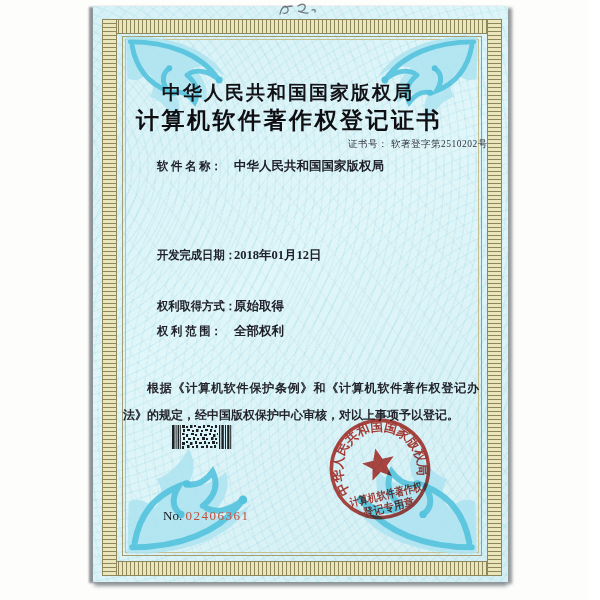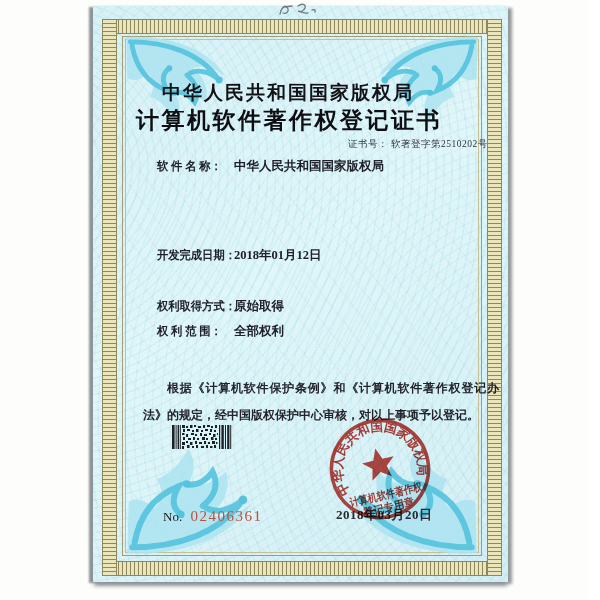--- a/index.html
+++ b/index.html
@@ -42,25 +42,25 @@
   .fl-br{right:28px;bottom:25px;width:148px;height:112px;transform:scale(-1,-1);}
   
   .txt{position:absolute;color:#1c1c22;white-space:nowrap;}
   .authority{top:74px;left:0;width:390px;text-align:center;font-size:19px;font-weight:bold;letter-spacing:2px;color:#121217;}
   .cert-title{top:99px;left:0;width:392px;text-align:center;font-size:23px;font-weight:bold;letter-spacing:2.5px;color:#0e0e13;}
   .cert-no{top:132px;left:247px;font-size:9.5px;letter-spacing:.5px;color:#32323a;margin-left:8px;}
   .field{position:absolute;left:14px;width:100%;height:18px;}
   .f-label{position:absolute;left:50px;font-size:12px;font-weight:bold;transform:scaleX(.94);transform-origin:left;white-space:nowrap;color:#20202a;}
   .f-value{position:absolute;left:127px;font-size:12.5px;font-weight:bold;white-space:nowrap;color:#20202a;}
   .statement{position:absolute;left:30px;top:369px;width:356px;font-size:12px;line-height:27px;
-    text-indent:2em;text-align:justify;font-weight:bold;color:#22222a;white-space:normal;margin-left:20px;}
+    text-indent:2em;text-align:justify;font-weight:bold;color:#22222a;white-space:normal;}
   .barcode{position:absolute;left:79px;top:419px;width:60px;height:24px;}
   .serial{position:absolute;left:70px;top:502px;font-size:13px;}
   .serial .pfx{font-weight:normal;color:#17171c;}
-  .serial .num{color:#c24e3c;letter-spacing:1.5px;font-size:15px;margin-left:5px;}
+  .serial .num{color:#c24e3c;letter-spacing:1.5px;font-size:13px;}
   .seal-date{position:absolute;left:243px;top:500px;font-size:13px;font-weight:bold;letter-spacing:.5px;color:#2a2a31;}
   .seal{position:absolute;left:221px;top:397px;width:132px;height:132px;transform:rotate(-13deg);
     mix-blend-mode:multiply;opacity:.93;}
   .handwriting{position:absolute;left:272px;top:1px;width:48px;height:18px;opacity:.75;}
 </style>
 </head>
 <body>
 
 <div class="stage">
 
@@ -206,21 +206,20 @@
           <rect x="55.2" y="0" width="2.2" height="24"></rect>
         <rect x="58.2" y="0" width="1" height="24"></rect>
       </g>
     </svg>
 
     <div class="serial">
       <span class="pfx">No.</span>
       <span class="num">02406361</span>
     </div>
 
-    <div class="seal-date">2018年03月20日</div>
 
     <svg class="seal" viewBox="0 0 132 132">
       <defs>
         <path id="sealArc" d="M 31.6,82.1 A 38,38 0 1 1 100.4,82.1" fill="none"></path>
       </defs>
       <circle cx="66" cy="66" r="48.5" fill="none" stroke="#bf2f28" stroke-width="3.6" opacity="0.95"></circle>
       <text font-size="13.5" font-weight="bold" fill="#bf2f28" font-family="Liberation Serif, DejaVu Serif, serif">
         <textPath href="#sealArc" startOffset="0" textLength="151" lengthAdjust="spacingAndGlyphs">中华人民共和国国家版权局</textPath>
       </text>
       <polygon points="66,45 70.7,56.5 82.2,56.7 73.3,64.4 76,75.8 66,69 56,75.8 58.7,64.4 49.8,56.7 61.3,56.5" fill="#bf2f28" opacity="0.95"></polygon>

